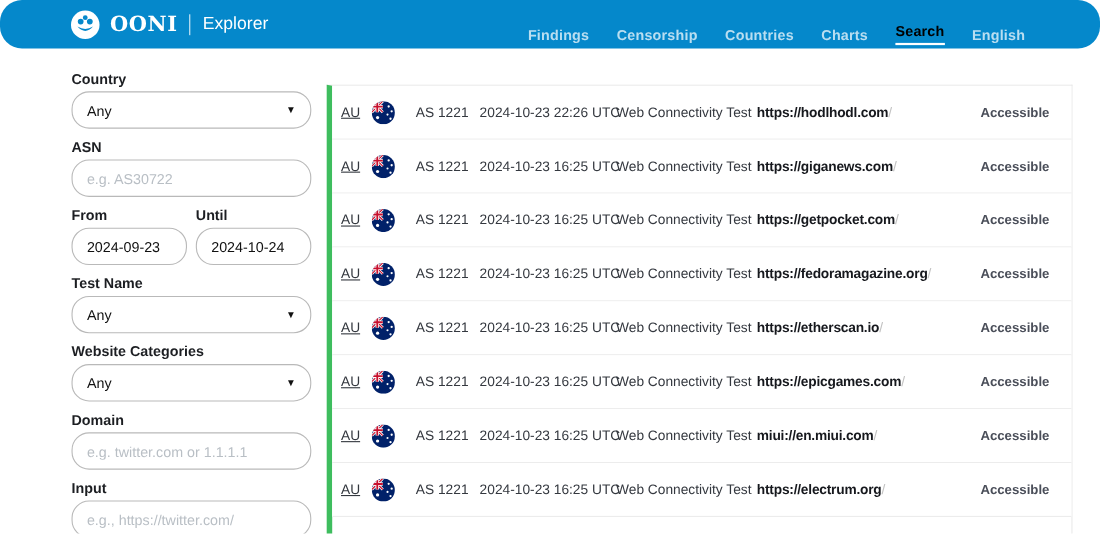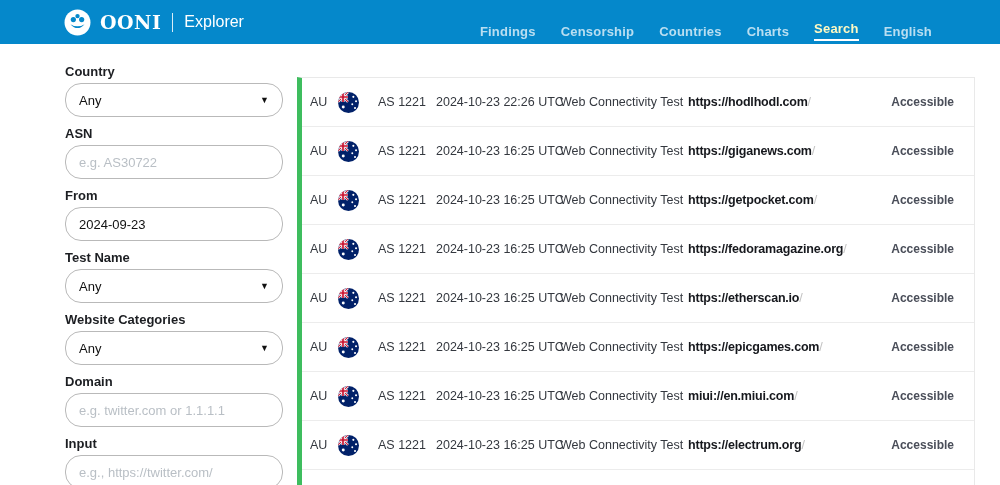--- a/index.html
+++ b/index.html
@@ -10,31 +10,31 @@
     --placeholder:#b9bfc5;
     --pill-border:#b9b9b9;
     --row-sep:#ececec;
   }
   *{box-sizing:border-box;margin:0;padding:0;}
   html,body{width:1000px;height:485px;overflow:hidden;background:#fff;
     font-family:"Liberation Sans",sans-serif;}
 
   
   .navbar{height:44px;background:var(--navbar-blue);display:flex;
-    align-items:center;justify-content:space-between;padding:0 68px 0 64px;}
+    align-items:center;justify-content:space-between;padding:0 68px 0 64px;border-radius:20px;}
   .brand{display:flex;align-items:center;gap:9px;}
   .brand-logo{width:27px;height:27px;flex-shrink:0;}
   .brand-name{font-family:"DejaVu Serif","Liberation Serif",serif;
     font-weight:bold;font-size:19px;color:#fff;letter-spacing:.5px;}
   .brand-divider{width:1px;height:19px;background:rgba(255,255,255,.85);margin:0 2px;}
   .brand-product{font-size:16px;font-weight:400;color:#fff;}
   .nav-links{display:flex;align-items:center;gap:25px;}
   .nav-link{font-size:13px;font-weight:600;color:rgba(255,255,255,.72);
     text-decoration:none;letter-spacing:.2px;cursor:pointer;margin-top:18px;}
-  .nav-link.active{color:#fef9c3;border-bottom:2px solid #fff;padding-bottom:3px;}
+  .nav-link.active{color:#000000;border-bottom:2px solid #fff;padding-bottom:3px;}
 
   
   .main{display:flex;align-items:flex-start;gap:14px;padding:20px 25px 0 65px;}
 
   
   .sidebar{width:218px;flex-shrink:0;}
   .filter-group{margin-bottom:9px;}
   .filter-label{display:block;font-size:13px;font-weight:700;
     color:var(--text-dark);margin-bottom:4px;}
   .pill,.pill-input{width:100%;height:30px;border:1px solid var(--pill-border);
@@ -48,21 +48,21 @@
   .date-col{flex:1;min-width:0;}
 
   
   .results{flex:1;margin-top:13px;background:#fff;
     border-left:5px solid var(--accent-green);
     border-top:1px solid #e9e9e9;border-right:1px solid #e9e9e9;
     min-height:412px;}
   .row{display:grid;grid-template-columns:28px 40px 58px 124px 128px 1fr 78px;
     align-items:center;height:49px;padding:0 20px 0 8px;
     border-bottom:1px solid var(--row-sep);cursor:pointer;background:#fff;}
-  .cc{font-size:12.5px;color:var(--text-row);}
+  .cc{font-size:12.5px;color:var(--text-row);text-decoration:underline;}
   .flag{display:flex;align-items:center;}
   .flag svg{width:21px;height:21px;}
   .asn,.date,.test{font-size:12.5px;color:var(--text-row);white-space:nowrap;}
   .url{font-size:12.5px;font-weight:700;color:#16181d;white-space:nowrap;
     letter-spacing:-.2px;}
   .url .url-suffix{color:#c2c2c2;font-weight:400;}
   .status{font-size:12px;color:#4a4e59;text-align:right;white-space:nowrap;font-weight:bold;}
 </style>
 </head>
 <body>
@@ -107,20 +107,24 @@
     <div class="filter-group">
       <label class="filter-label">ASN</label>
       <input class="pill-input" type="text" placeholder="e.g. AS30722" style="">
     </div>
 
     <div class="filter-group date-row">
       <div class="date-col">
         <label class="filter-label">From</label>
         <input class="pill-input" type="text" value="2024-09-23" style="">
       </div>
+      <div class="date-col">
+        <label class="filter-label">Until</label>
+        <input class="pill-input" type="text" value="2024-10-24" style="">
+      </div>
     </div>
 
     <div class="filter-group">
       <label class="filter-label">Test Name</label>
       <div class="pill">
         <span>Any</span>
         <span class="caret">▼</span>
       </div>
     </div>
 

